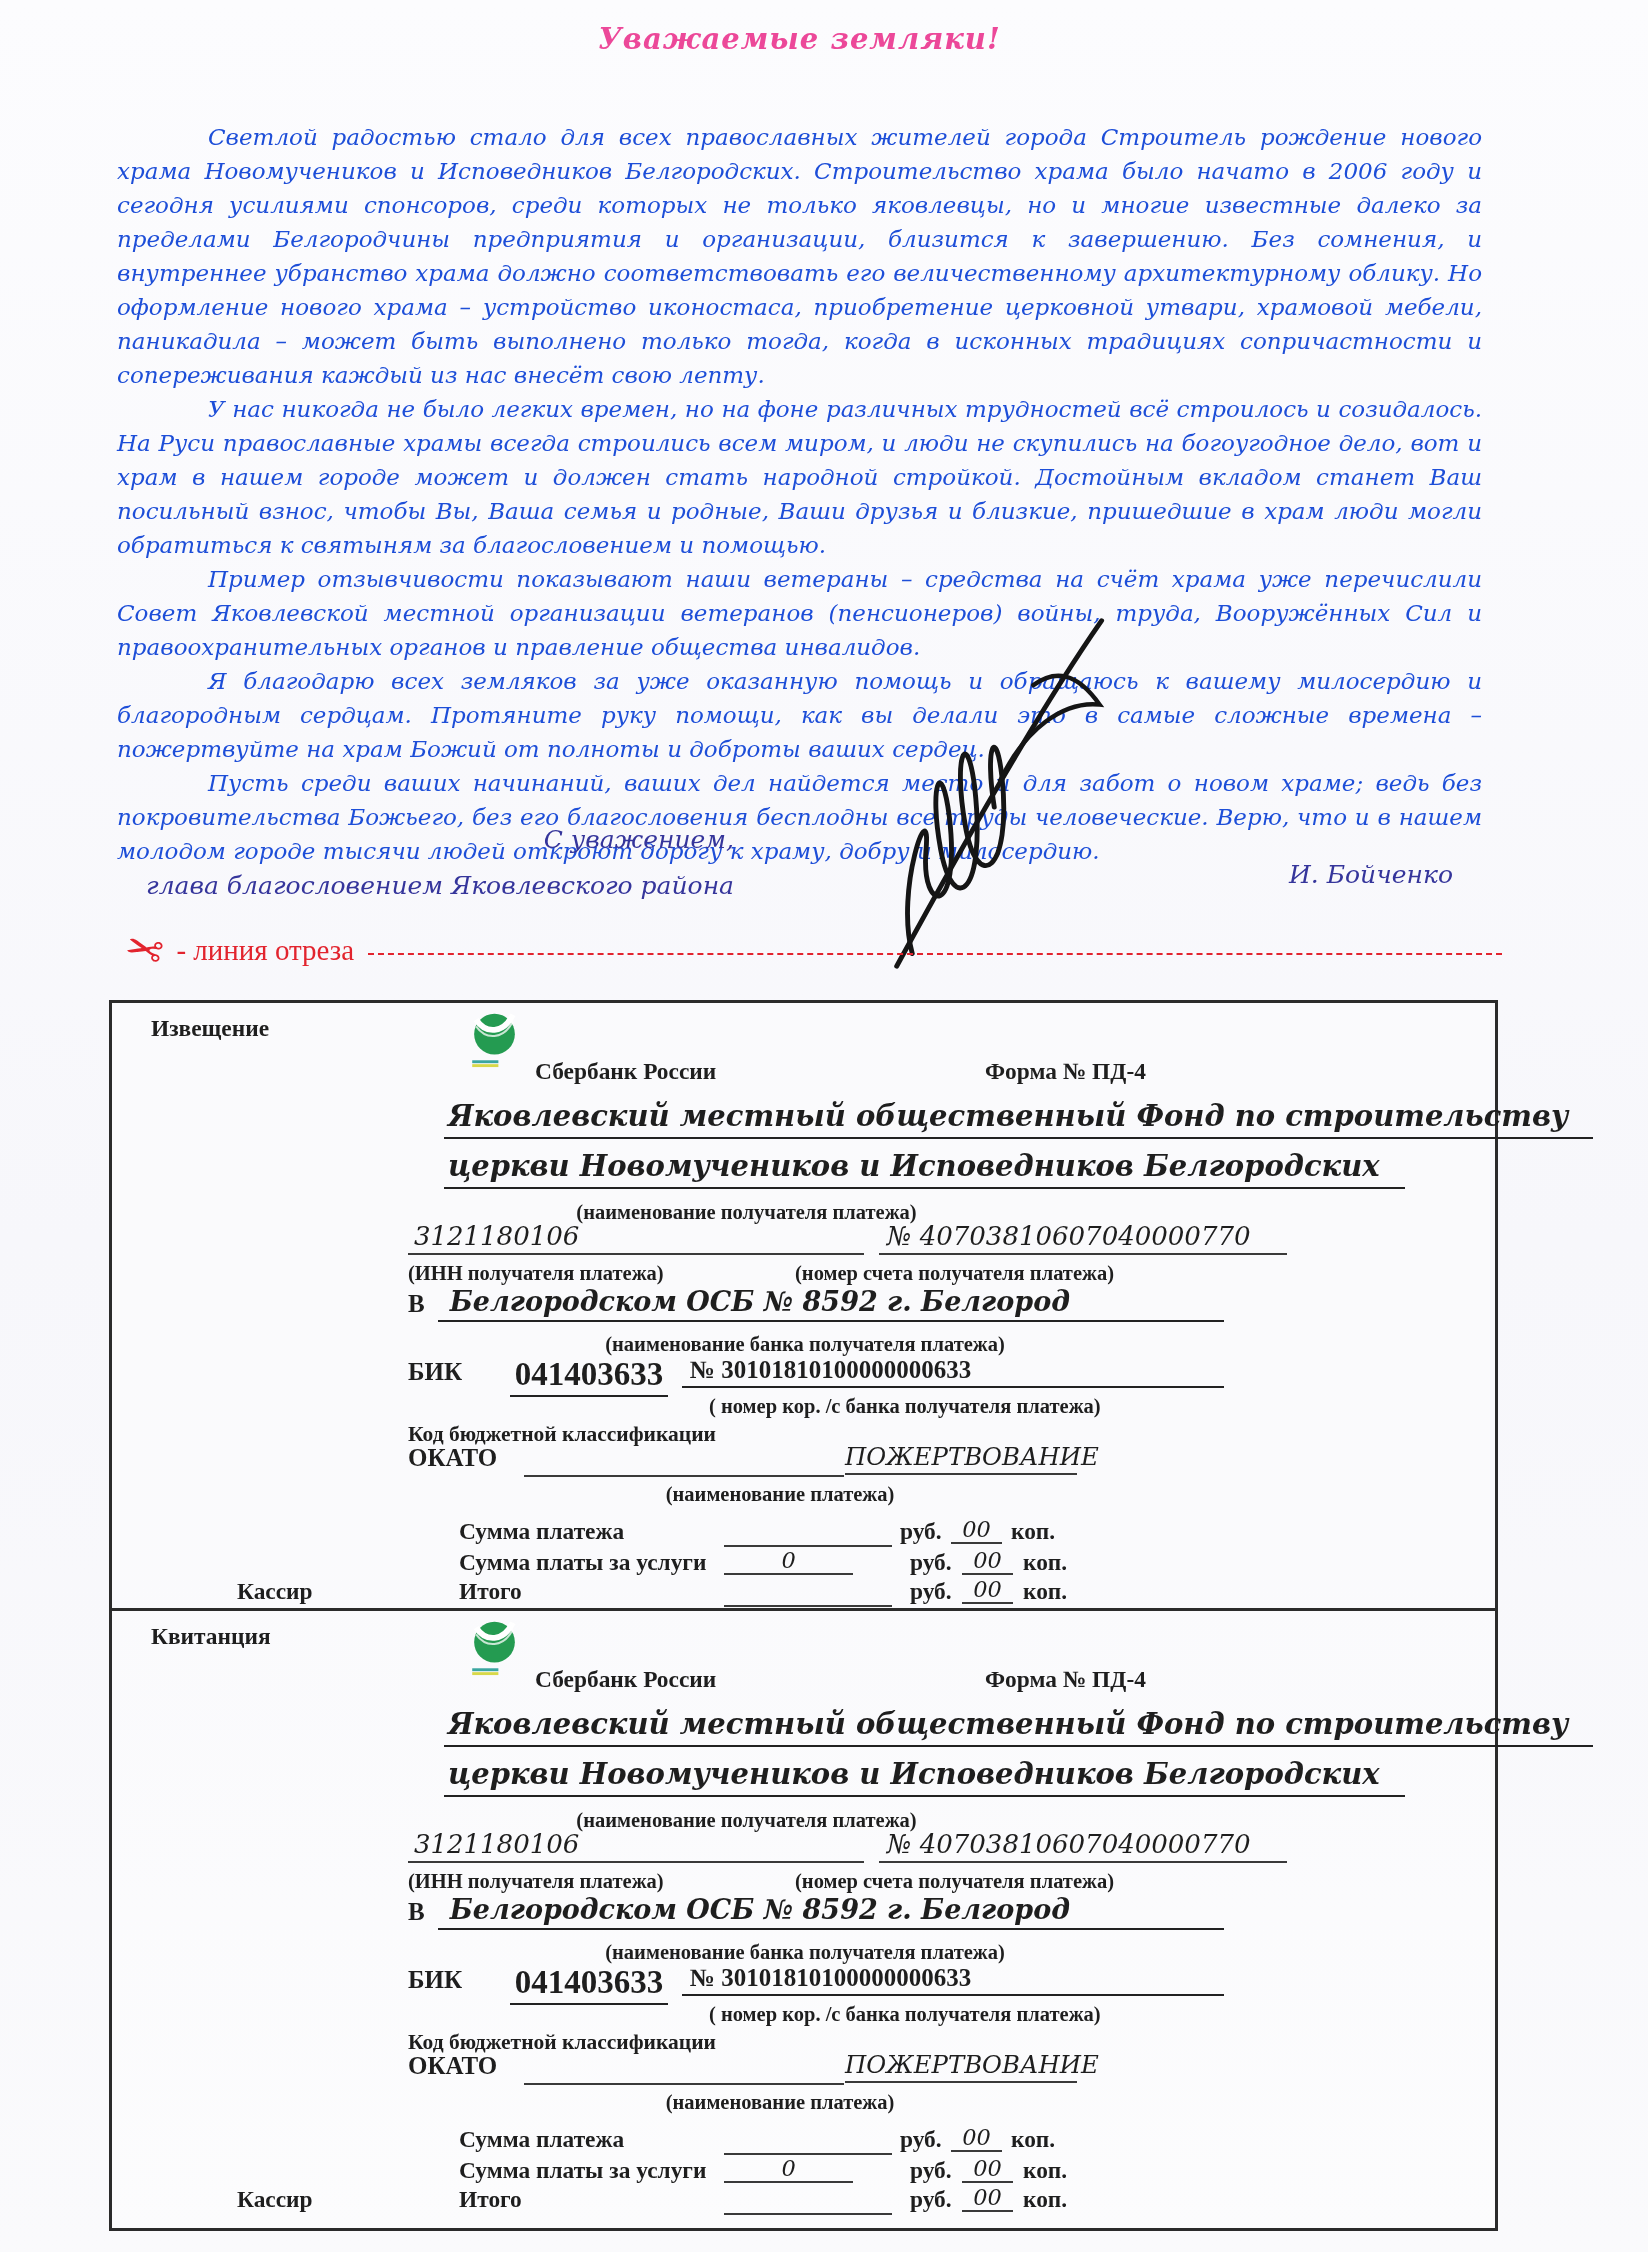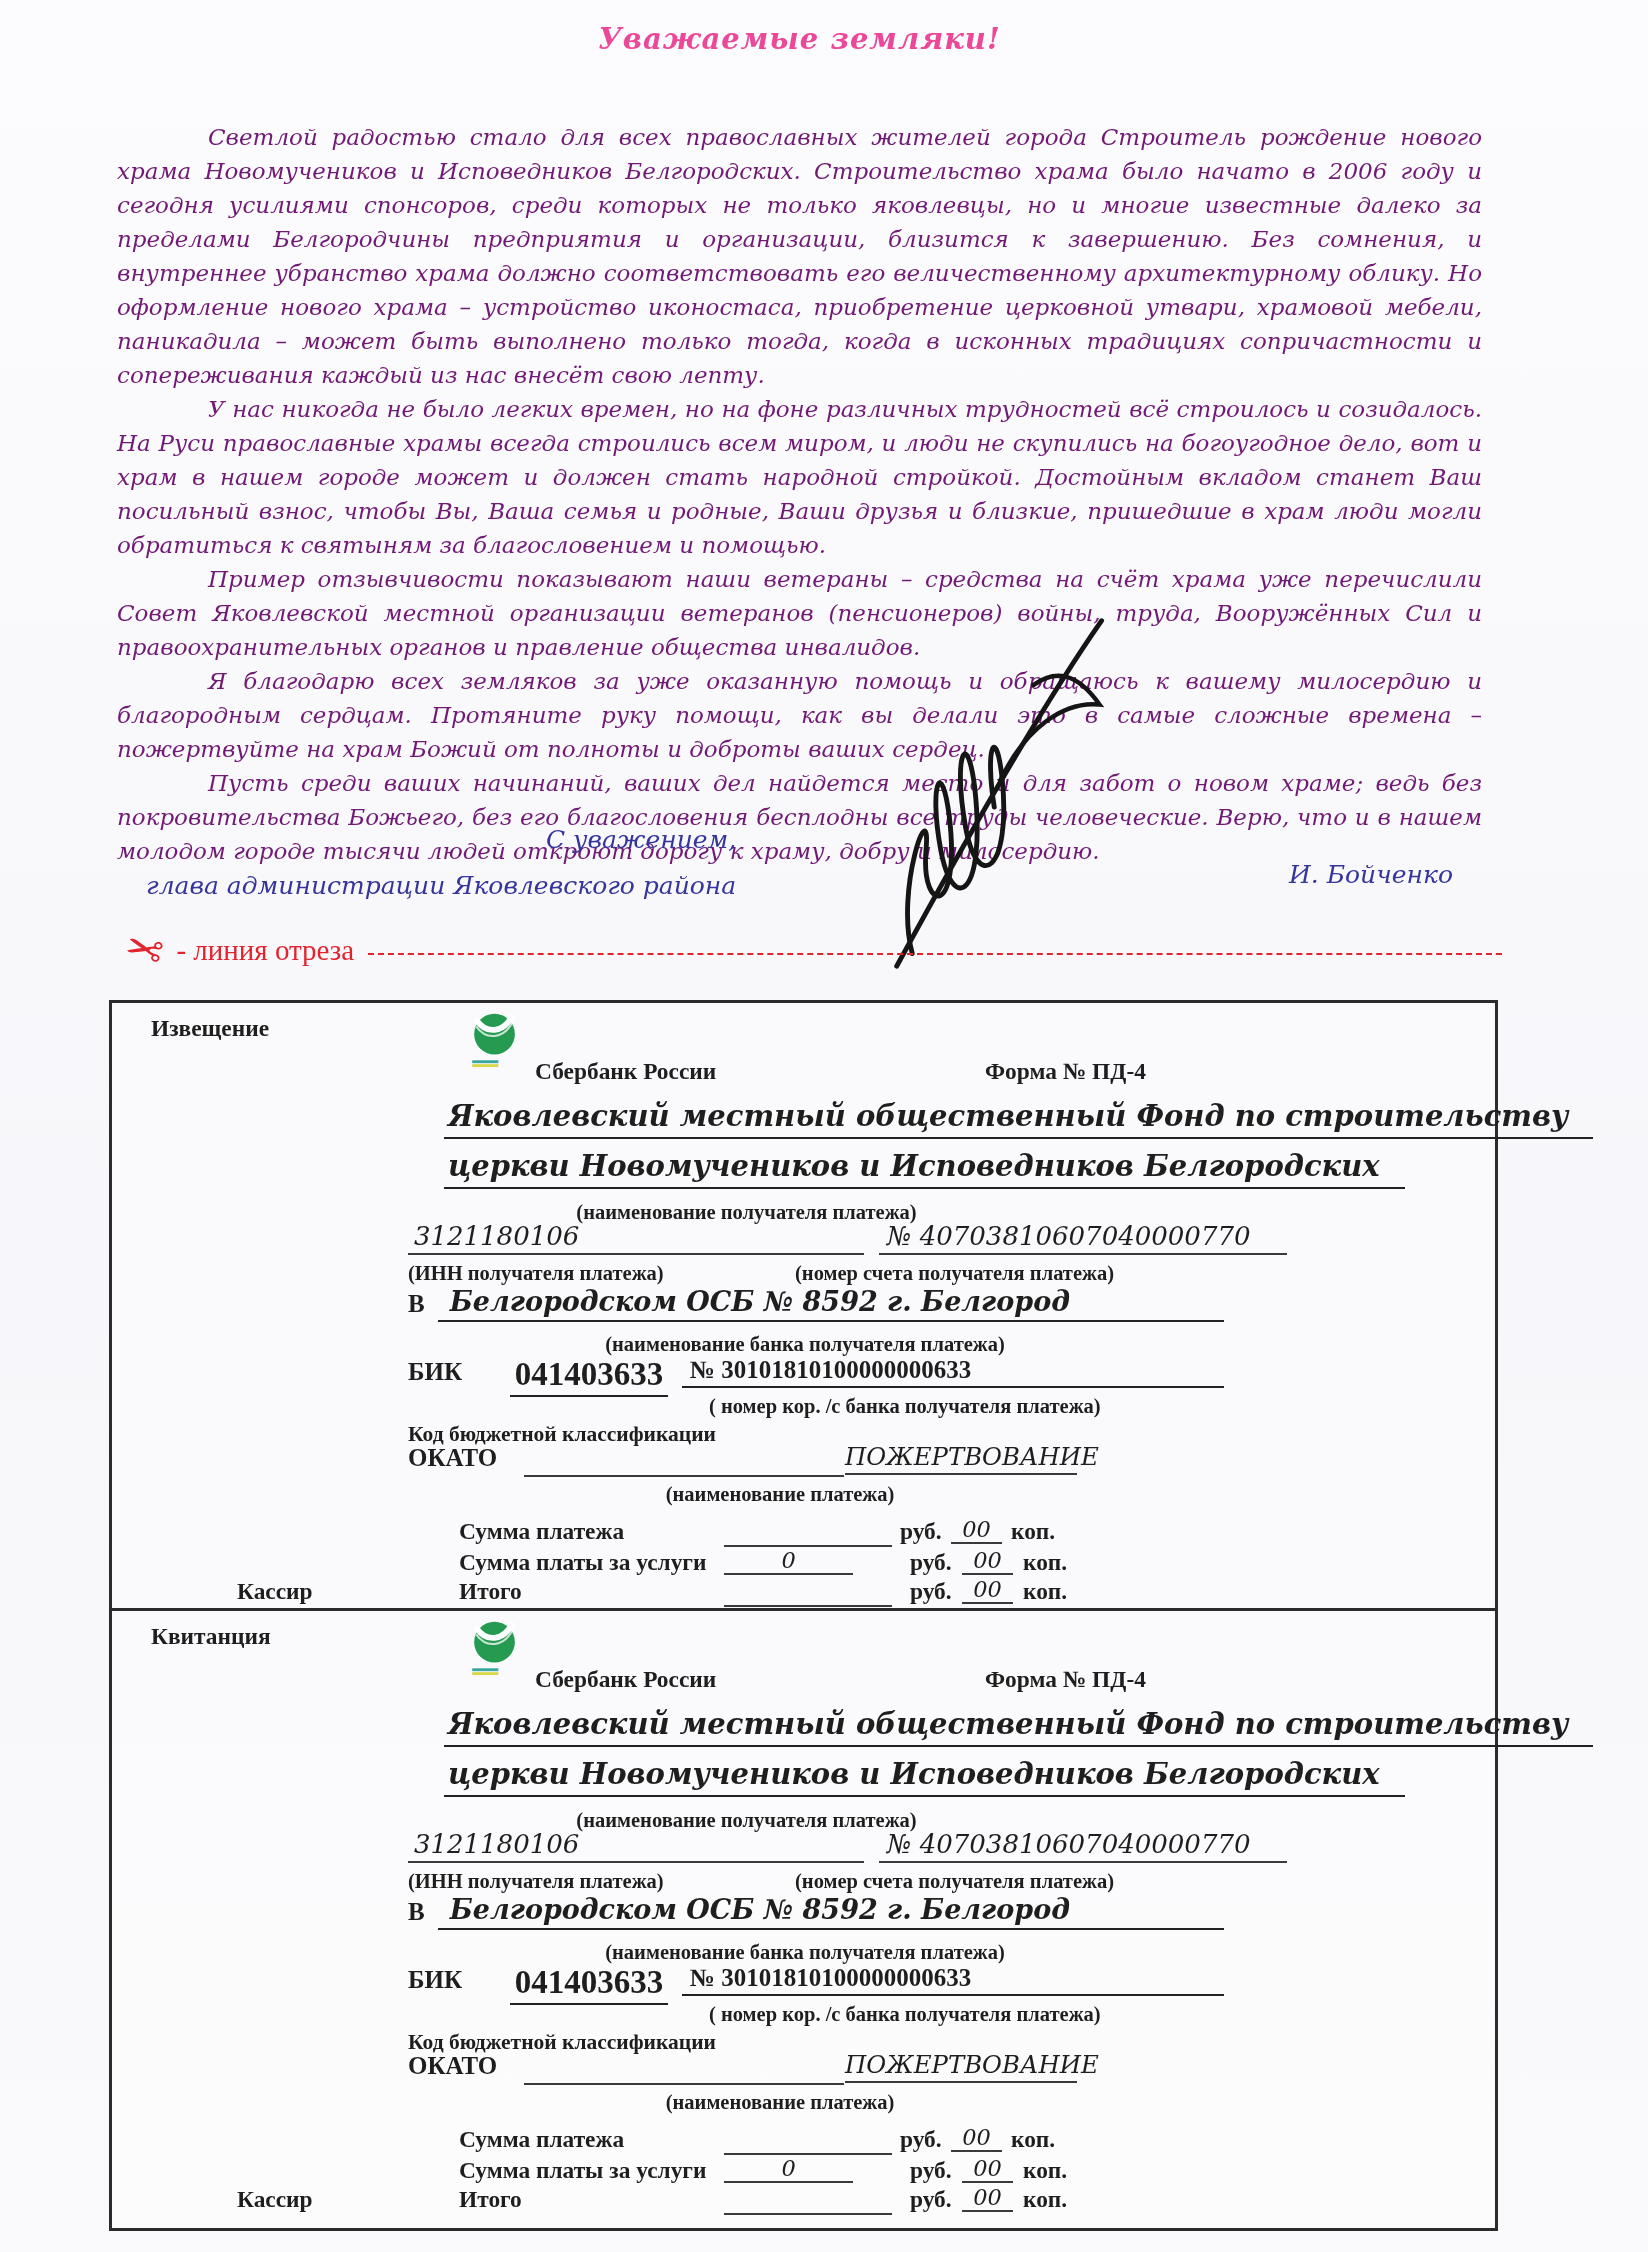--- a/index.html
+++ b/index.html
@@ -16,21 +16,21 @@
   .letter { position:absolute; left:117px; top:21.5px; width:1365px; }
   .letter-title {
     text-align:center;
     font-family:"DejaVu Serif",serif; font-style:italic; font-weight:bold;
     font-size:29px; letter-spacing:1px; color:#ec4899;
   }
   .letter-body {
     margin-top:64px;
     font-family:"DejaVu Serif",serif; font-style:italic;
     font-size:23px; line-height:34px;
-    text-align:justify; color:#701a75;
+    text-align:justify; color:#1d4ed8;
   }
   .letter-body p { text-indent:91px; }
 
   .closing {
     position:absolute; left:146px; top:817px;
     font-family:"DejaVu Serif",serif; font-style:italic;
     font-size:25px; line-height:46px; color:#35359b;text-align:right;
   }
   .signatory {
     position:absolute; left:1289px; top:860px;
@@ -136,21 +136,21 @@
     <p>Светлой радостью стало для всех православных жителей города Строитель рождение нового  храма Новомучеников и Исповедников Белгородских. Строительство храма было начато в 2006 году и сегодня усилиями спонсоров, среди которых не только яковлевцы, но и  многие известные далеко за пределами Белгородчины предприятия и  организации, близится к  завершению. Без сомнения, и внутреннее  убранство храма должно соответствовать его величественному архитектурному облику. Но оформление нового храма – устройство иконостаса, приобретение церковной утвари, храмовой мебели, паникадила – может быть выполнено только тогда, когда в исконных традициях сопричастности и сопереживания каждый из нас внесёт свою лепту.</p>
     <p>У нас никогда не было легких времен, но на фоне различных трудностей всё строилось и созидалось. На Руси православные храмы всегда строились всем миром, и люди не скупились на богоугодное дело, вот и храм в нашем городе может и должен стать народной стройкой. Достойным вкладом станет Ваш посильный взнос, чтобы Вы, Ваша семья и родные, Ваши друзья и близкие, пришедшие в храм люди могли обратиться к святыням за благословением и помощью.</p>
     <p>Пример отзывчивости показывают наши ветераны – средства на счёт храма уже перечислили   Совет Яковлевской местной организации ветеранов (пенсионеров) войны, труда, Вооружённых Сил и правоохранительных органов и правление общества инвалидов.</p>
     <p>Я благодарю всех земляков за уже оказанную помощь и  обращаюсь к вашему   милосердию и  благородным сердцам. Протяните руку помощи, как вы делали это в самые сложные времена – пожертвуйте на храм Божий от полноты и  доброты ваших сердец.</p>
     <p>Пусть среди ваших начинаний, ваших дел найдется место и для забот о новом храме; ведь без покровительства Божьего, без его  благословения бесплодны все труды человеческие. Верю, что и в  нашем молодом городе тысячи людей откроют дорогу к храму, добру и милосердию.</p>
   </div>
 </div>
 
 <div class="closing">
   <div>С уважением,</div>
-  <div>глава администрации Яковлевского района</div>
+  <div>глава благословением Яковлевского района</div>
 </div>
 
 <svg class="signature-svg" width="244" height="371" viewBox="0 0 250 380">
   <g fill="none" stroke="#151515" stroke-linecap="round">
     <path stroke-width="5" d="M30 355 C12 290 50 185 44 250 C39 315 80 318 68 215 C60 152 47 182 59 248 C72 318 106 295 94 185 C86 122 72 152 84 222 C96 295 132 272 122 175 C116 120 104 142 114 205"></path>
     <path stroke-width="5" d="M14 368 C62 280 150 120 224 14"></path>
     <path stroke-width="4.5" d="M120 178 C145 125 185 96 222 100 C198 66 176 64 154 80"></path>
   </g>
 </svg>
 

